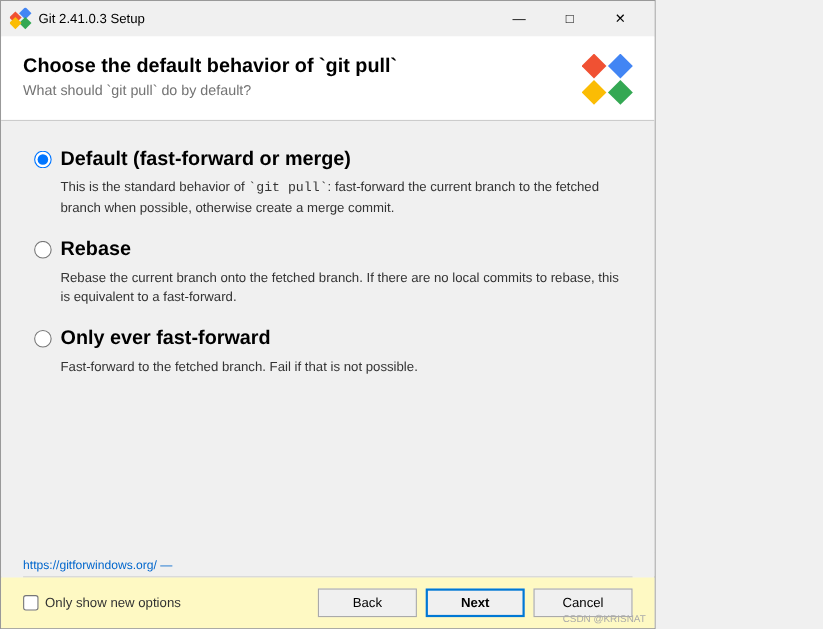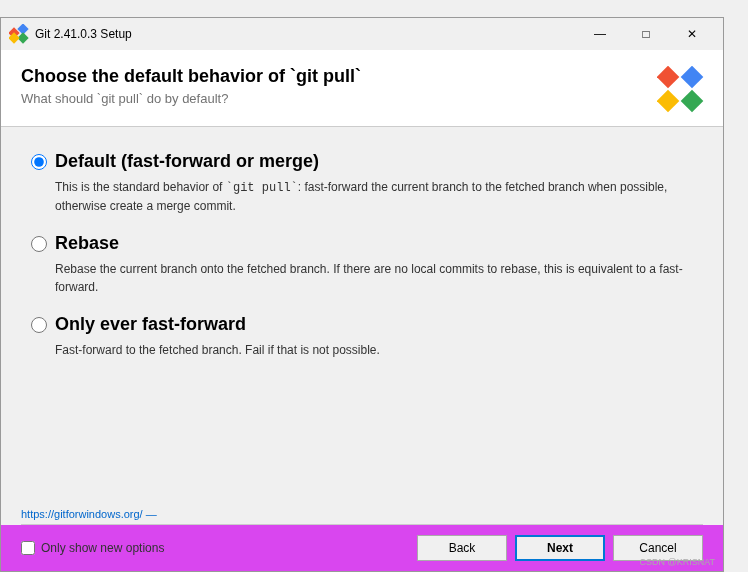--- a/index.html
+++ b/index.html
@@ -7,27 +7,26 @@
       font-family: 'Segoe UI', Tahoma, Geneva, Verdana, sans-serif;
       font-size: 13px;
       background: #f0f0f0;
       width: 748px;
       height: 572px;
       display: flex;
       flex-direction: column;
     }
 
     .window {
-      width: 724px;
+      width: 596px;
       height: 572px;
       background: #f0f0f0;
       border: 1px solid #999;
       display: flex;
       flex-direction: column;
-      margin-top: 17px;
     }
 
     
     .title-bar {
       background: #f0f0f0;
       height: 32px;
       display: flex;
       align-items: center;
       padding: 0 8px;
       border-bottom: none;
@@ -150,21 +149,21 @@
 
     .footer-divider {
       height: 1px;
       background: #ccc;
       margin: 0 20px;
       flex-shrink: 0;
     }
 
     
     .bottom-bar {
-      background: #d946ef;
+      background: #fef9c3;
       padding: 10px 20px;
       display: flex;
       align-items: center;
       justify-content: space-between;
       flex-shrink: 0;
       border-top: none;
     }
 
     .bottom-bar-left {
       display: flex;

